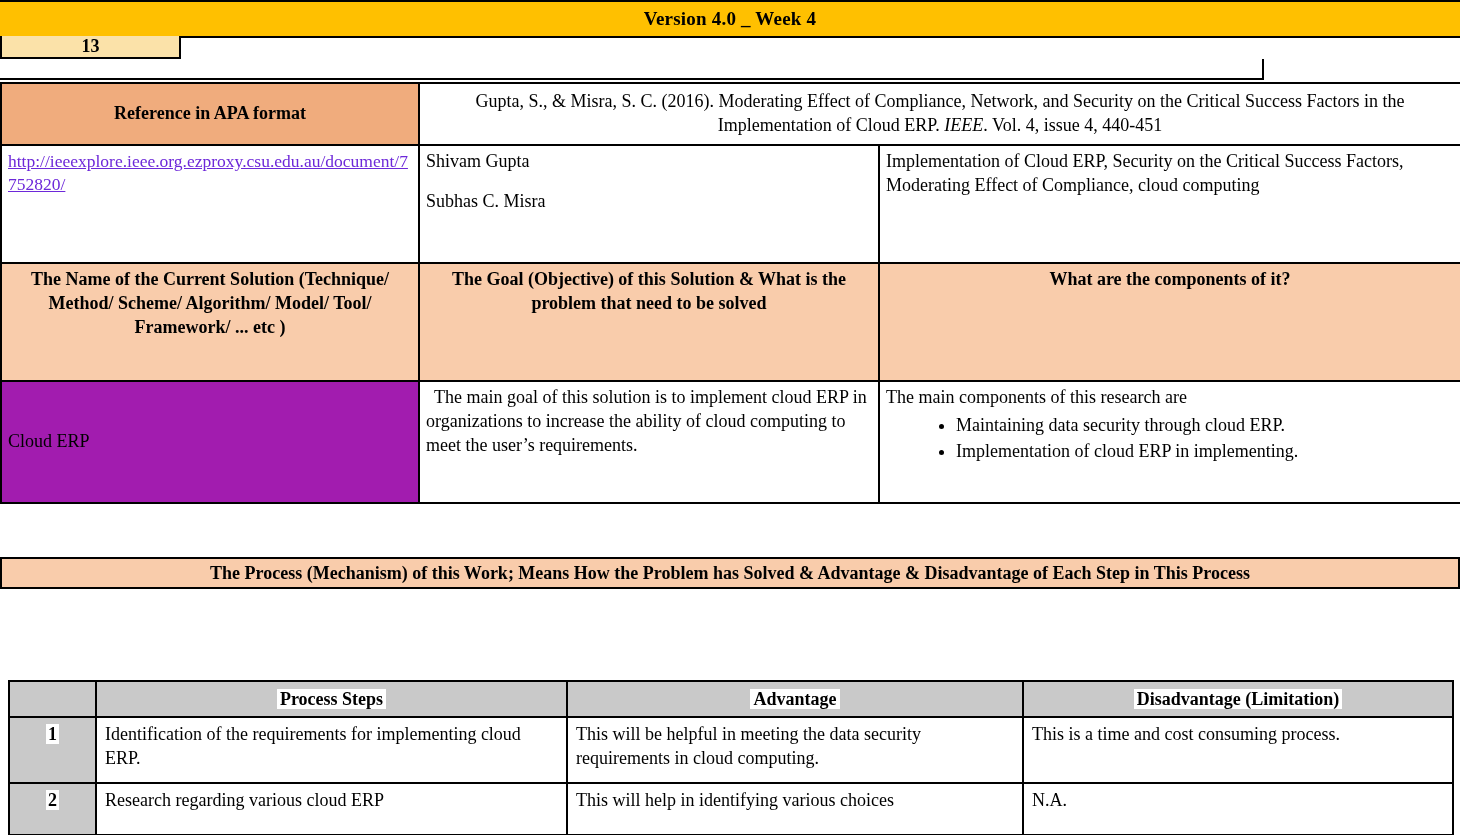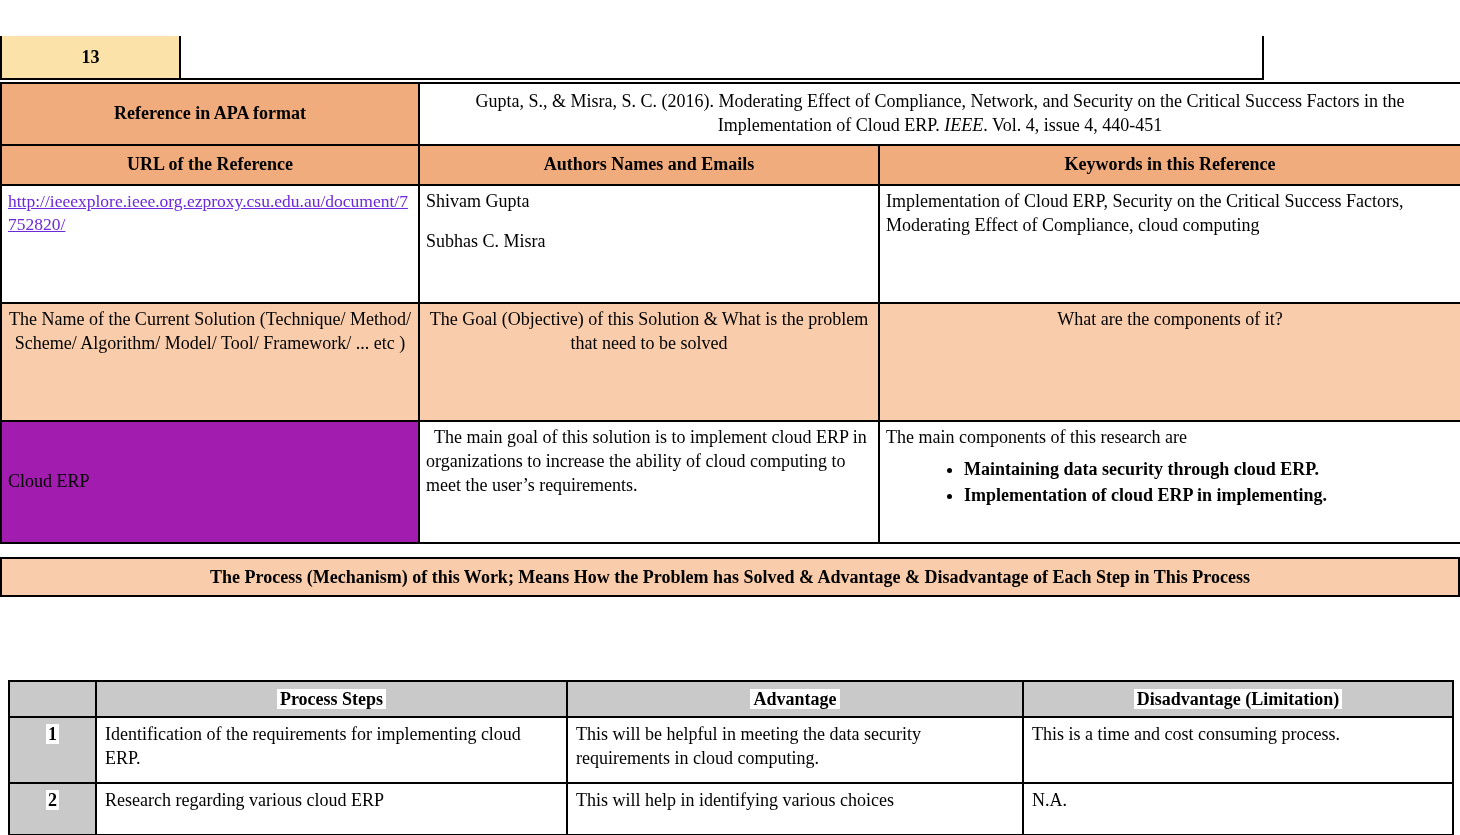--- a/index.html
+++ b/index.html
@@ -39,20 +39,21 @@
   }
 
   
   .num-row {
     position: absolute;
     left: 0;
     top: 36px;
     width: 1264px;
     height: 44px;
     display: flex;
+    flex-direction: column;
   }
   .num-cell {
     width: 181px;
     background: #fbe2a9;
     border: 2px solid #000;
     border-top: none;
     box-sizing: border-box;
     display: flex;
     align-items: center;
     justify-content: center;
@@ -87,21 +88,21 @@
   }
   .hdr-dark {
     background: #f0ac7d;
     text-align: center;
     font-weight: bold;
     vertical-align: middle !important;
   }
   .hdr-light {
     background: #f9ccab;
     text-align: center;
-    font-weight: normal;
+    font-weight: bold;
     vertical-align: top !important;
   }
   .apa-cell {
     background: #ffffff;
     text-align: center;
     vertical-align: middle !important;
   }
   .apa-cell i { font-style: italic; }
   .body-cell { background: #ffffff; }
 
@@ -119,34 +120,33 @@
   .solname-cell {
     background: #a21caf;
     vertical-align: middle !important;
     padding-left: 8px;
   }
 
   .goal-cell { padding-left: 8px; text-indent: 8px; }
 
   .comp-intro { margin: 0 0 4px 0; }
   ul.comp-list {
-    margin: 8px;
+    margin: 0;
     padding-left: 70px;
     list-style-type: disc;
-    font-weight: bold;
   }
   ul.comp-list li { margin: 2px 0; }
 
   
   .process-banner {
     position: absolute;
     left: 0;
     top: 557px;
     width: 1460px;
-    height: 40px;
+    height: 32px;
     background: #f9ccab;
     border: 2px solid #000;
     box-sizing: border-box;
     display: flex;
     align-items: center;
     justify-content: center;
     font-weight: bold;
     font-size: 18px;
     text-align: center;
   }
@@ -192,20 +192,23 @@
   td.numcol .hl {
     background: #ffffff;
     padding: 0 2px;
   }
 </style>
 </head>
 <body>
 
 <div class="page">
 
+  <div class="version-banner">
+    <span>Version 4.0 _   Week 4</span>
+  </div>
 
   <div class="num-row">
     <div class="num-cell">
       <span>13</span>
     </div>
     <div class="num-blank"></div>
   </div>
 
   <table class="main-table">
     <colgroup>
@@ -214,25 +217,20 @@
       <col style="width:582px">
     </colgroup>
     <tbody>
       <tr>
         <td class="hdr-dark" style="height:62px">Reference in APA format</td>
         <td class="apa-cell" colspan="2">
           <span>Gupta, S., &amp; Misra, S. C. (2016). Moderating Effect of Compliance, Network, and Security on the Critical Success Factors in the Implementation of Cloud ERP. </span><i>IEEE</i><span>. Vol. 4, issue 4, 440-451</span>
         </td>
       </tr>
 
-      <tr>
-        <td class="hdr-dark" style="height:40px">URL of the Reference</td>
-        <td class="hdr-dark">Authors Names and Emails</td>
-        <td class="hdr-dark">Keywords in this Reference</td>
-      </tr>
 
       <tr>
         <td class="body-cell" style="height:118px">
           <a class="url-link" href="#">http://ieeexplore.ieee.org.ezproxy.csu.edu.au/document/7752820/</a>
         </td>
         <td class="body-cell">
           <p class="author-line">Shivam Gupta</p>
           <p class="author-line">Subhas C. Misra</p>
         </td>
         <td class="body-cell">Implementation of Cloud ERP, Security on the Critical Success Factors, Moderating Effect of Compliance, cloud computing</td>

